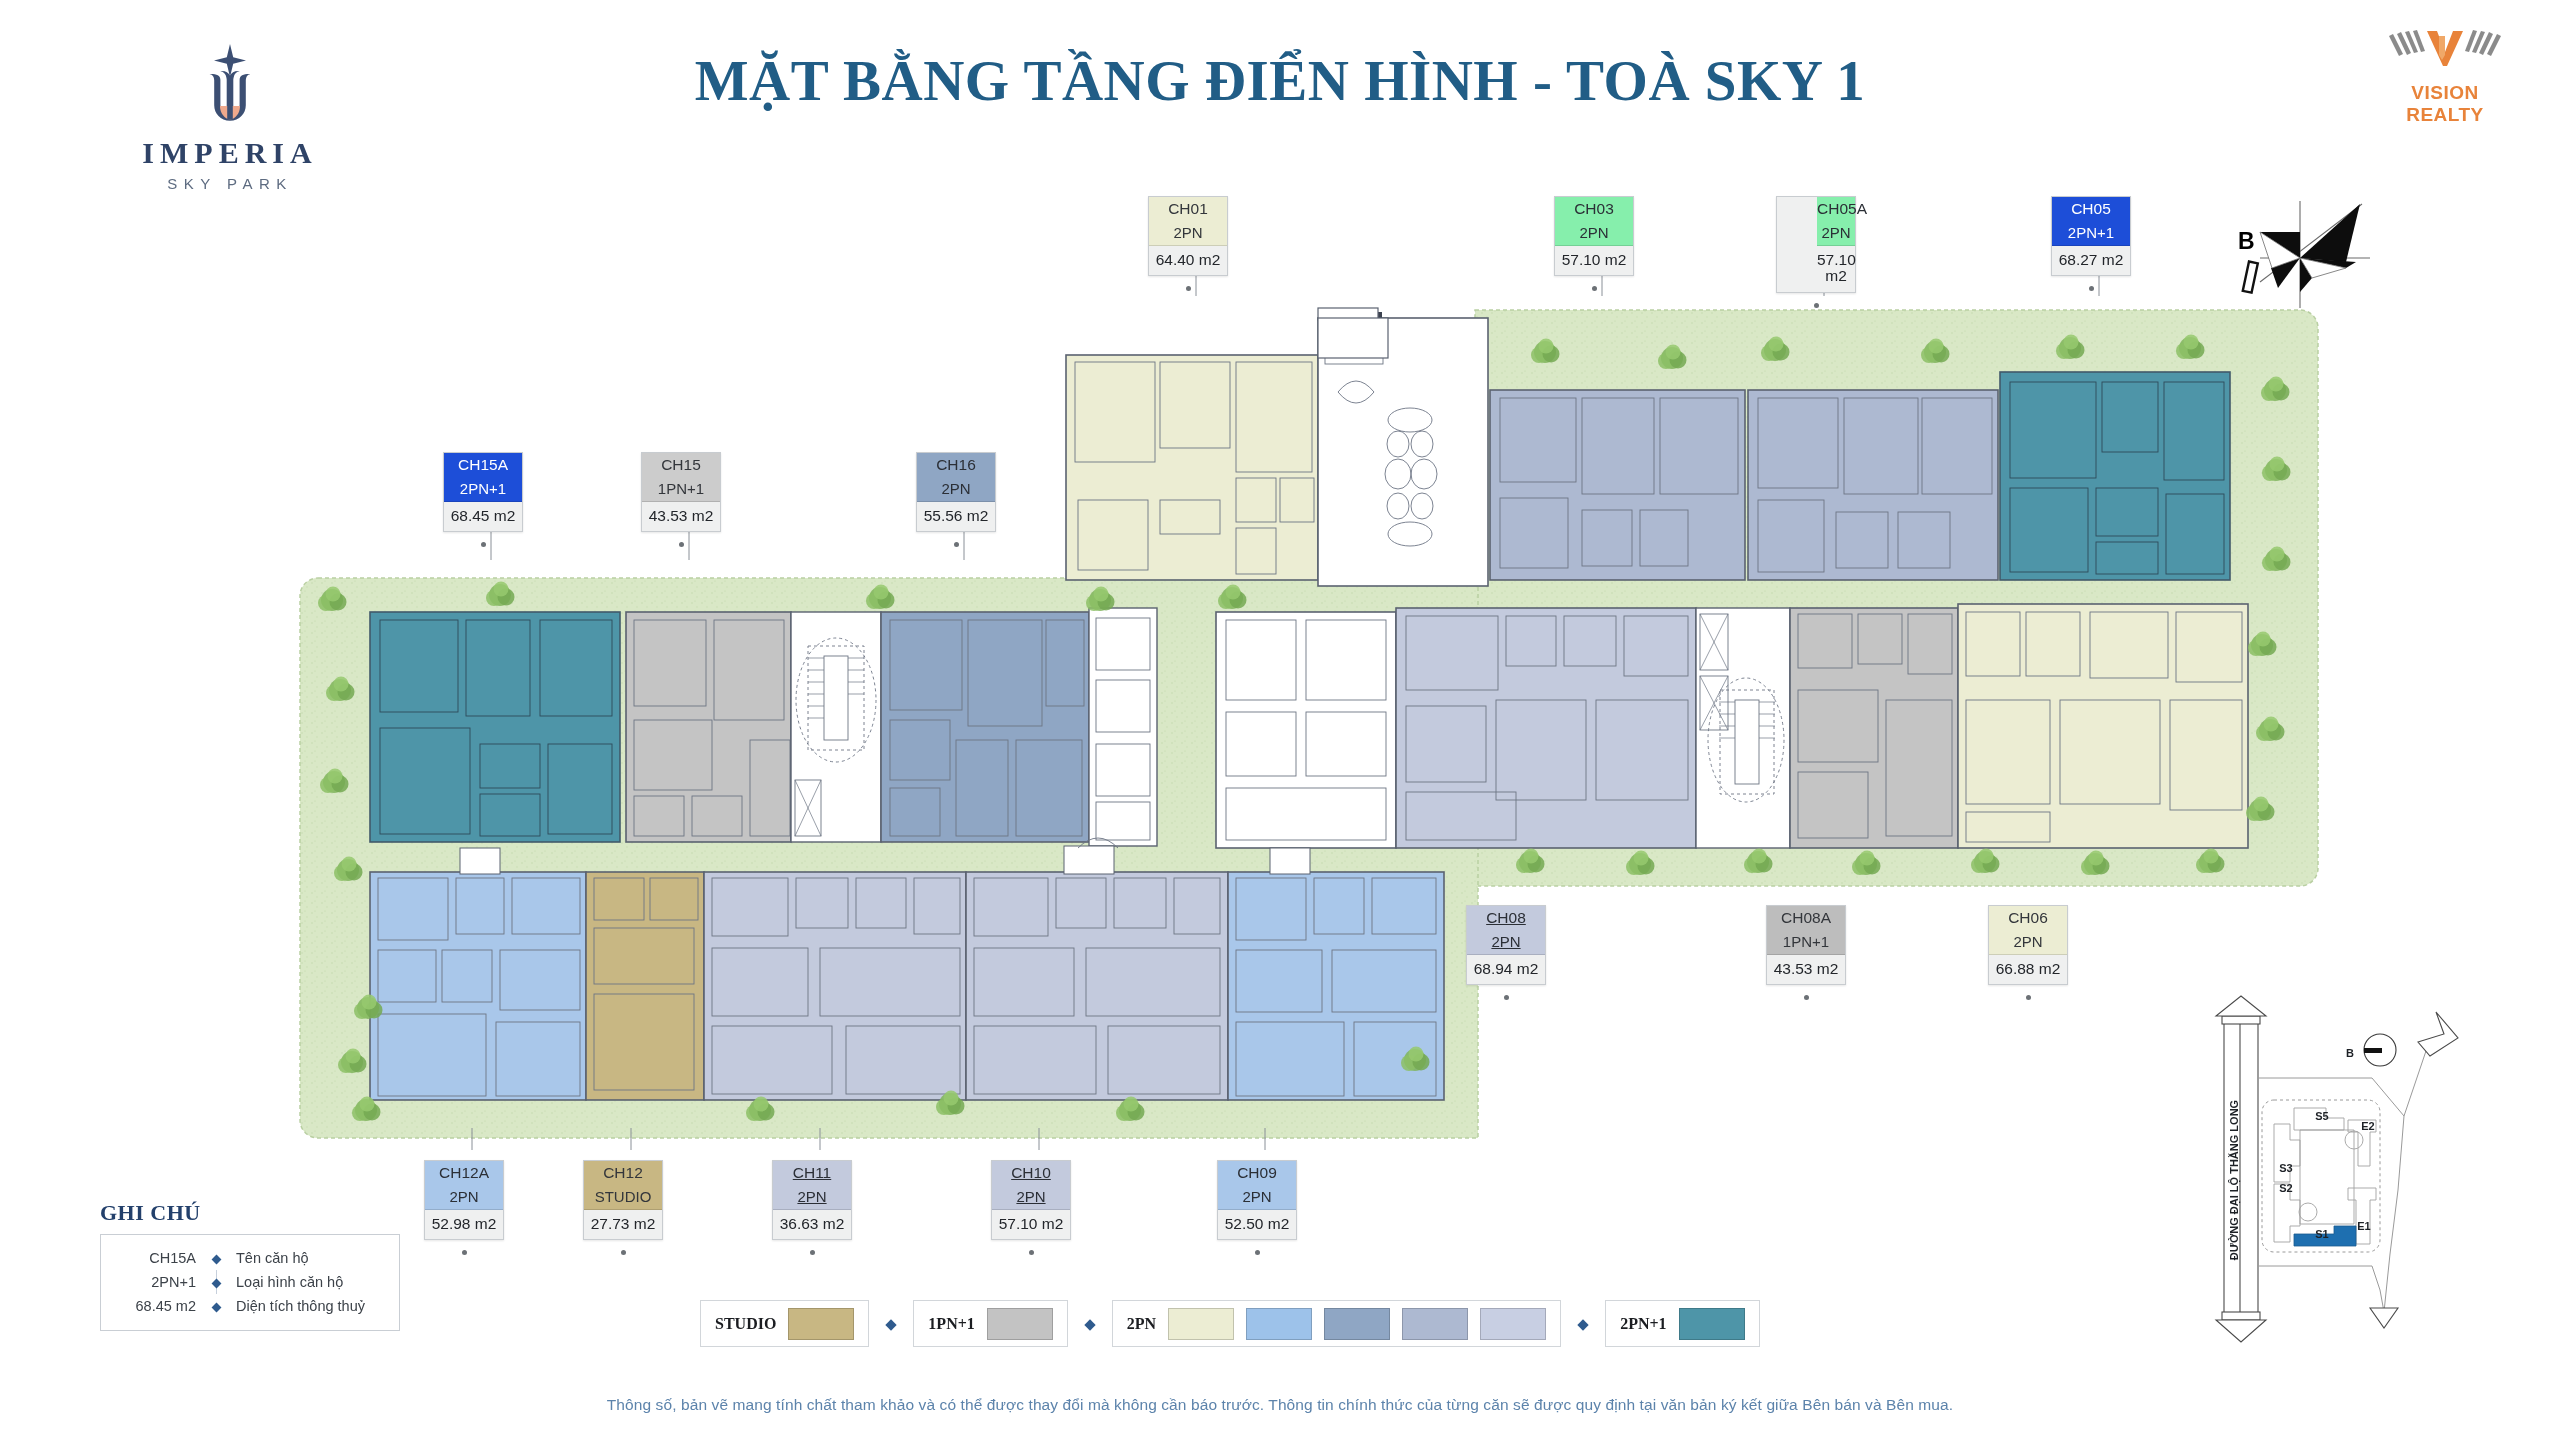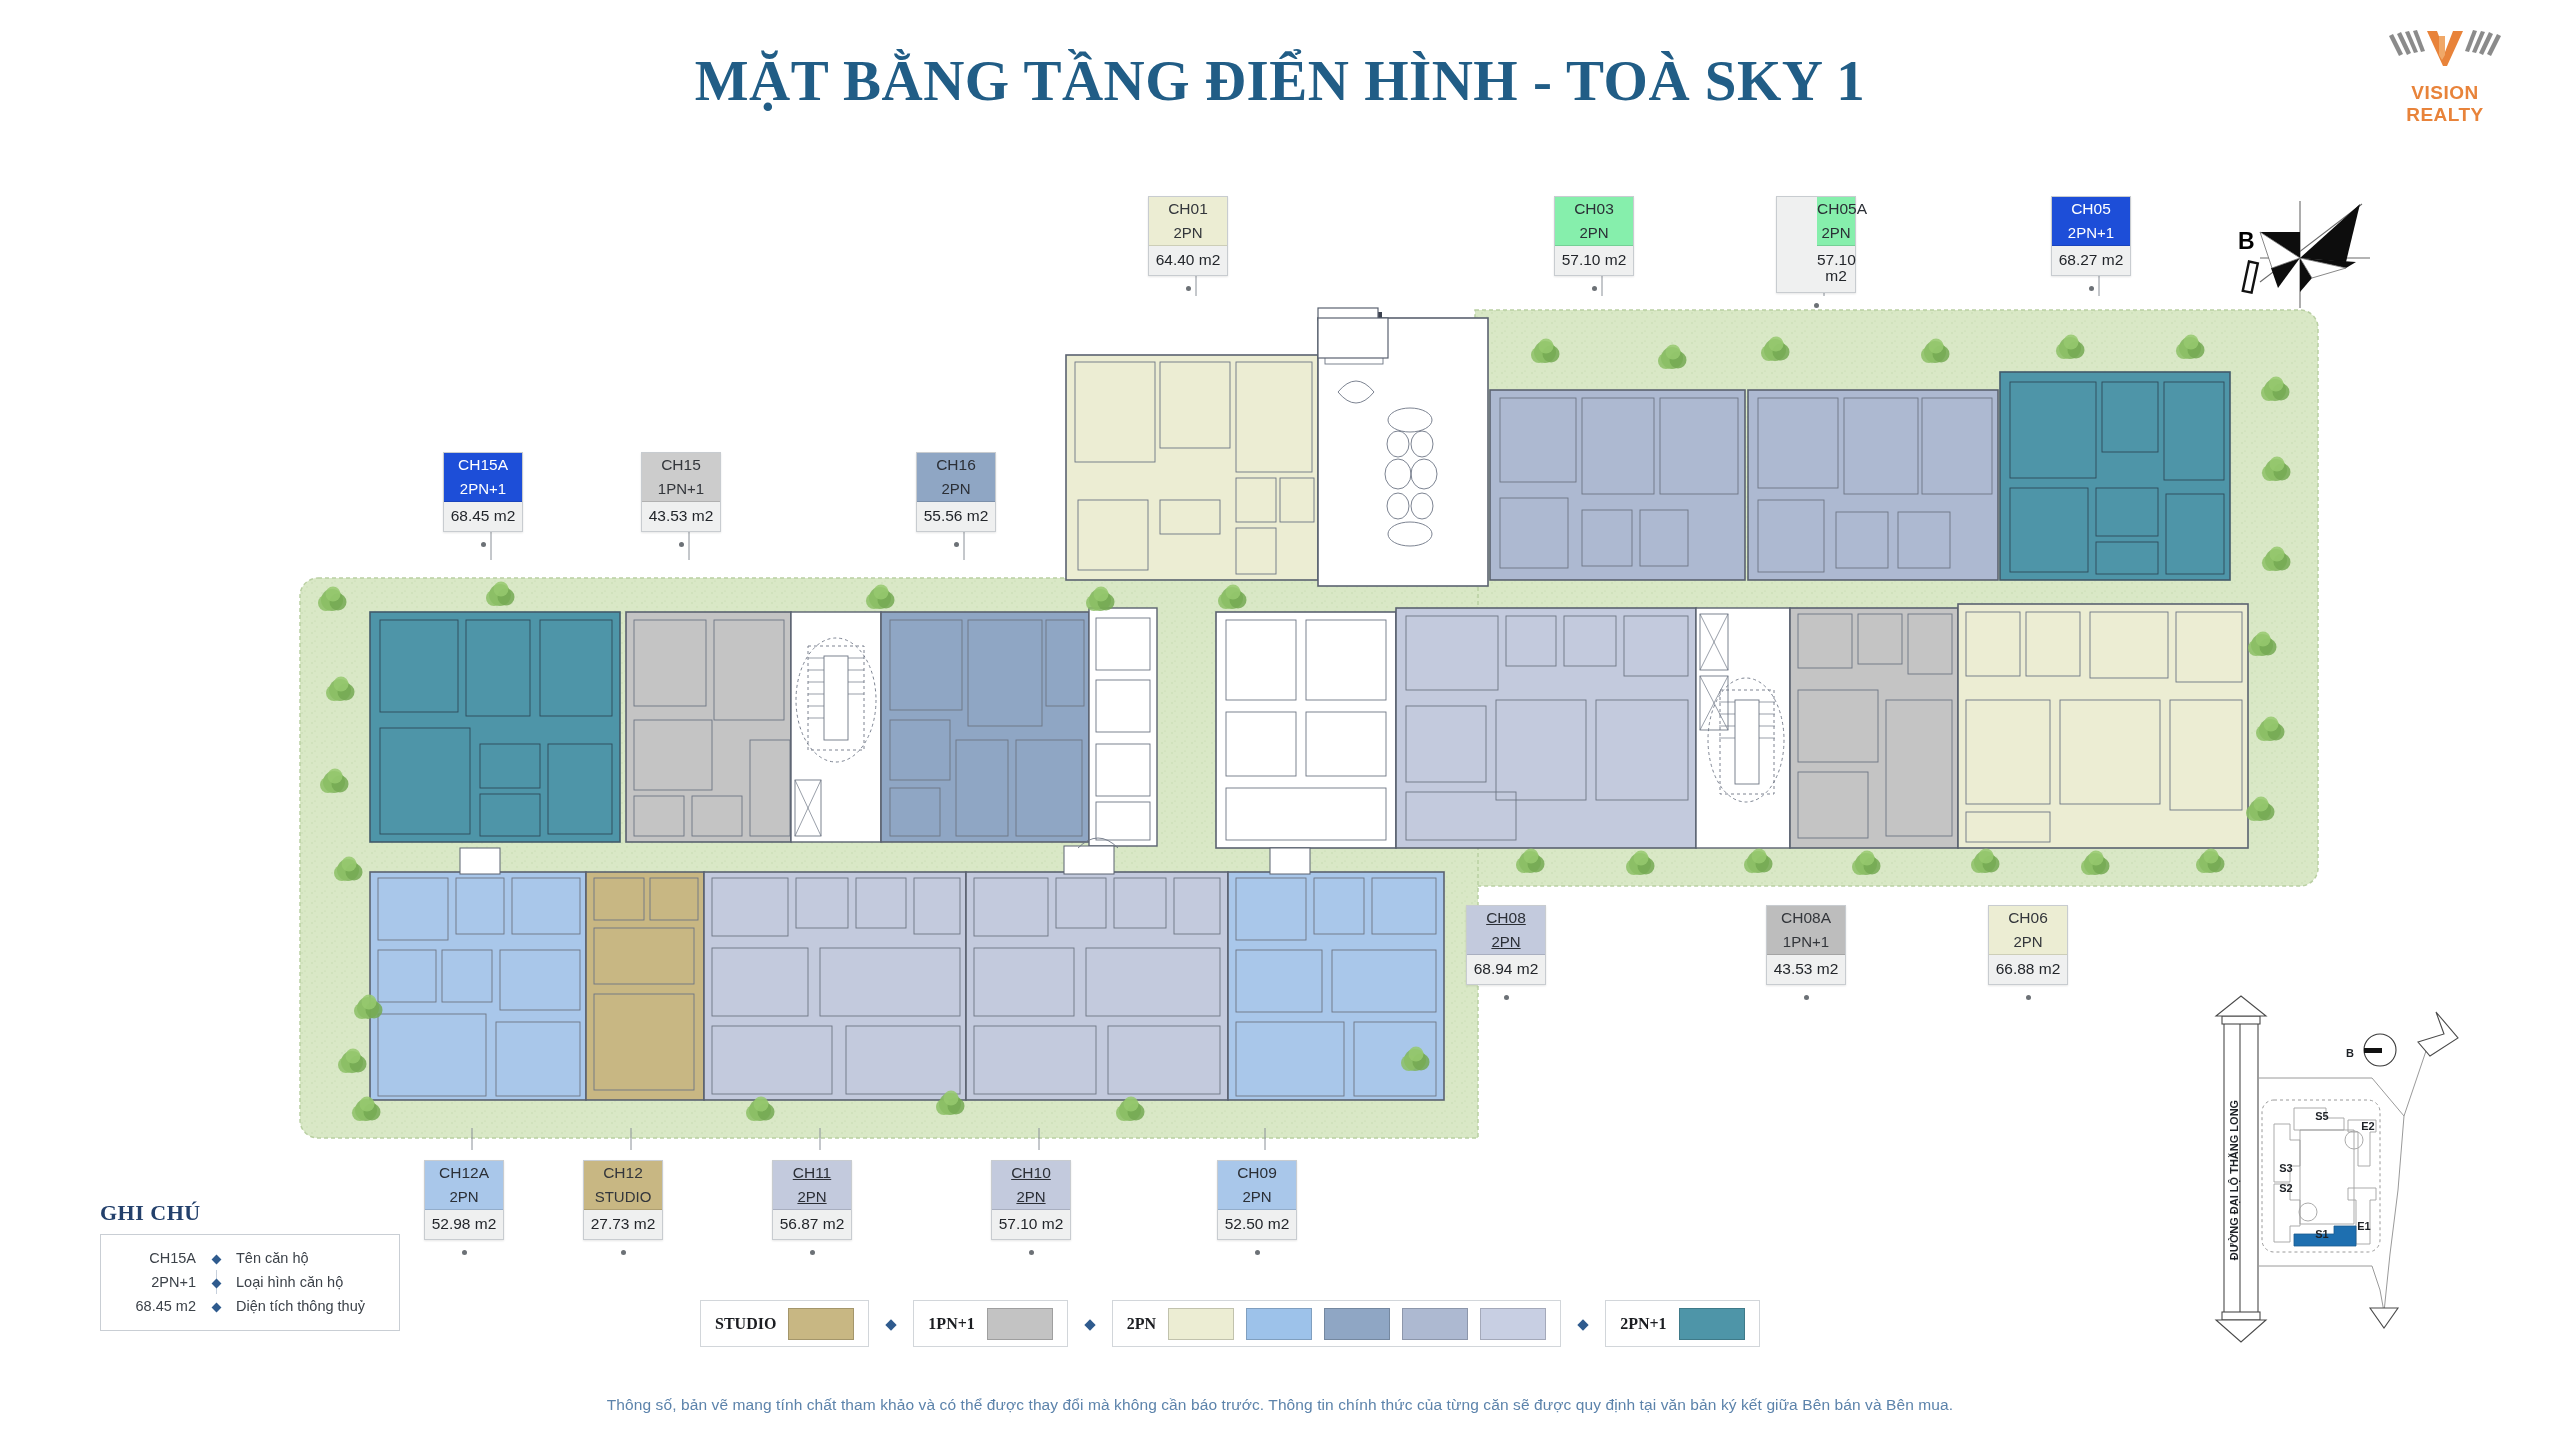--- a/index.html
+++ b/index.html
@@ -124,20 +124,36 @@
   
   #keyplan { position: absolute; left: 2212px; top: 990px; width: 330px; height: 380px; }
 
   .fp-label { font-size: 11px; fill: #1d2126; font-family: "Liberation Sans", sans-serif; font-weight: 700; }
 </style>
 </head>
 <body>
 
 <div id="page">
 
+  <div id="brand">
+    <div class="mark">
+      <svg width="92" height="92" viewBox="0 0 92 92" aria-hidden="true">
+
+        <path d="M46 6 L49.2 19.2 L62 22.5 L49.2 25.8 L46 39 L42.8 25.8 L30 22.5 L42.8 19.2 Z" fill="#3c4f73"></path>
+
+        <path d="M25 36 c0 0 3.6 0.2 4.6 3.2 c0.5 1.5 0.6 3 0.6 3 l0 25 c0 8.4 6.4 15.2 15.8 15.6 l0 -6.2 c-6 -0.4 -9.6 -4.4 -9.6 -9.8 l0 -25 c0 -4.7 -4.4 -6.1 -11.4 -5.8 Z" fill="#3c4f73"></path>
+        <path d="M67 36 c0 0 -3.6 0.2 -4.6 3.2 c-0.5 1.5 -0.6 3 -0.6 3 l0 25 c0 8.4 -6.4 15.2 -15.8 15.6 l0 -6.2 c6 -0.4 9.6 -4.4 9.6 -9.8 l0 -25 c0 -4.7 4.4 -6.1 11.4 -5.8 Z" fill="#3c4f73"></path>
+        <path d="M36.2 33 c0 0 4.2 0.6 5.6 4.6 c0.7 2 0.9 4 0.9 4 l0 40.2 l6.6 0 l0 -40.2 c0 0 0.2 -2 0.9 -4 c1.4 -4 5.6 -4.6 5.6 -4.6 c-4.6 -0.6 -8.2 1 -9.8 4.6 c-1.6 -3.6 -5.2 -5.2 -9.8 -4.6 Z" fill="#3c4f73"></path>
+        <path d="M36 68 c0 7.4 4.8 13 10 13.8 c5.2 -0.8 10 -6.4 10 -13.8 Z" fill="#efa98c"></path>
+        <path d="M43.2 68 l5.6 0 l0 13.8 l-5.6 0 Z" fill="#3c4f73"></path>
+      </svg>
+    </div>
+    <div class="name">IMPERIA</div>
+    <div class="sub">SKY PARK</div>
+  </div>
 
   <div id="title-main">MẶT BẰNG TẦNG ĐIỂN HÌNH - TOÀ SKY 1</div>
 
   <div id="vr">
     <svg width="140" height="54" viewBox="0 0 140 54" aria-hidden="true">
       <g fill="#8b8b8b">
         <path d="M14 14 L18 12 L28 32 L24 34 Z"></path>
         <path d="M22 12 L26 10 L36 31 L32 33 Z"></path>
         <path d="M30 10 L34 9 L43 30 L39 31 Z"></path>
         <path d="M38 9 L42 8 L50 29 L46 30 Z"></path>
@@ -551,21 +567,21 @@
       </div>
       <div class="tag" style="left: 583px; top: 1160px;">
         <div class="r r1 c-khaki">CH12</div>
         <div class="r r2 c-khaki">STUDIO</div>
         <div class="r r3">27.73 m2</div>
         <span class="dot"></span>
       </div>
       <div class="tag" style="left: 772px; top: 1160px;">
         <div class="r r1 c-lav">CH11</div>
         <div class="r r2 c-lav">2PN</div>
-        <div class="r r3">56.87 m2</div>
+        <div class="r r3">36.63 m2</div>
         <span class="dot"></span>
       </div>
       <div class="tag" style="left: 991px; top: 1160px;">
         <div class="r r1 c-lav">CH10</div>
         <div class="r r2 c-lav">2PN</div>
         <div class="r r3">57.10 m2</div>
         <span class="dot"></span>
       </div>
       <div class="tag" style="left: 1217px; top: 1160px;">
         <div class="r r1 c-lblue">CH09</div>

